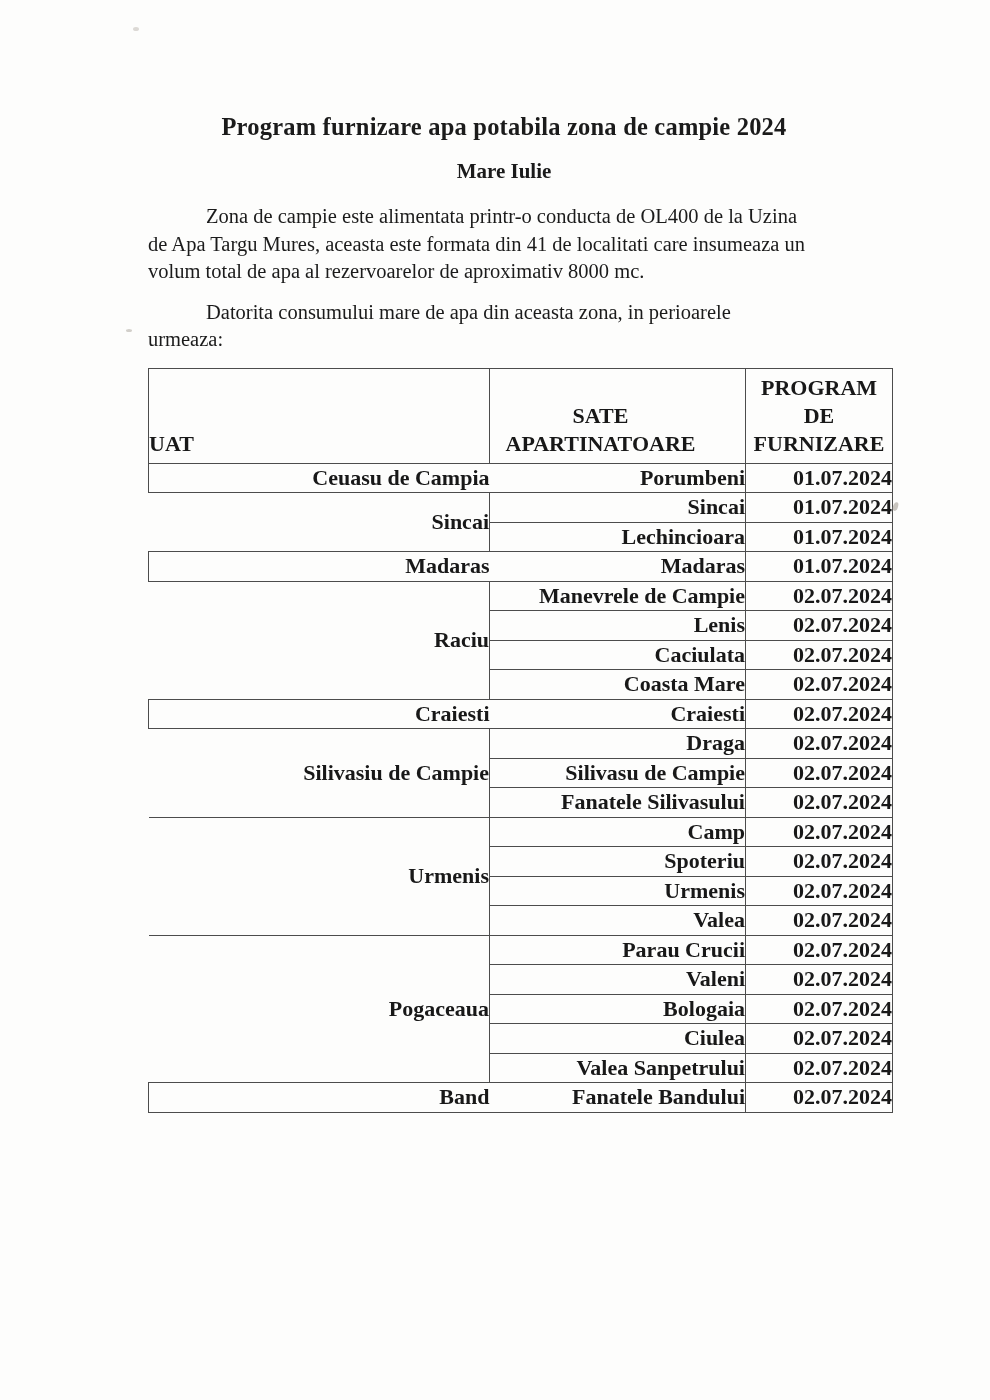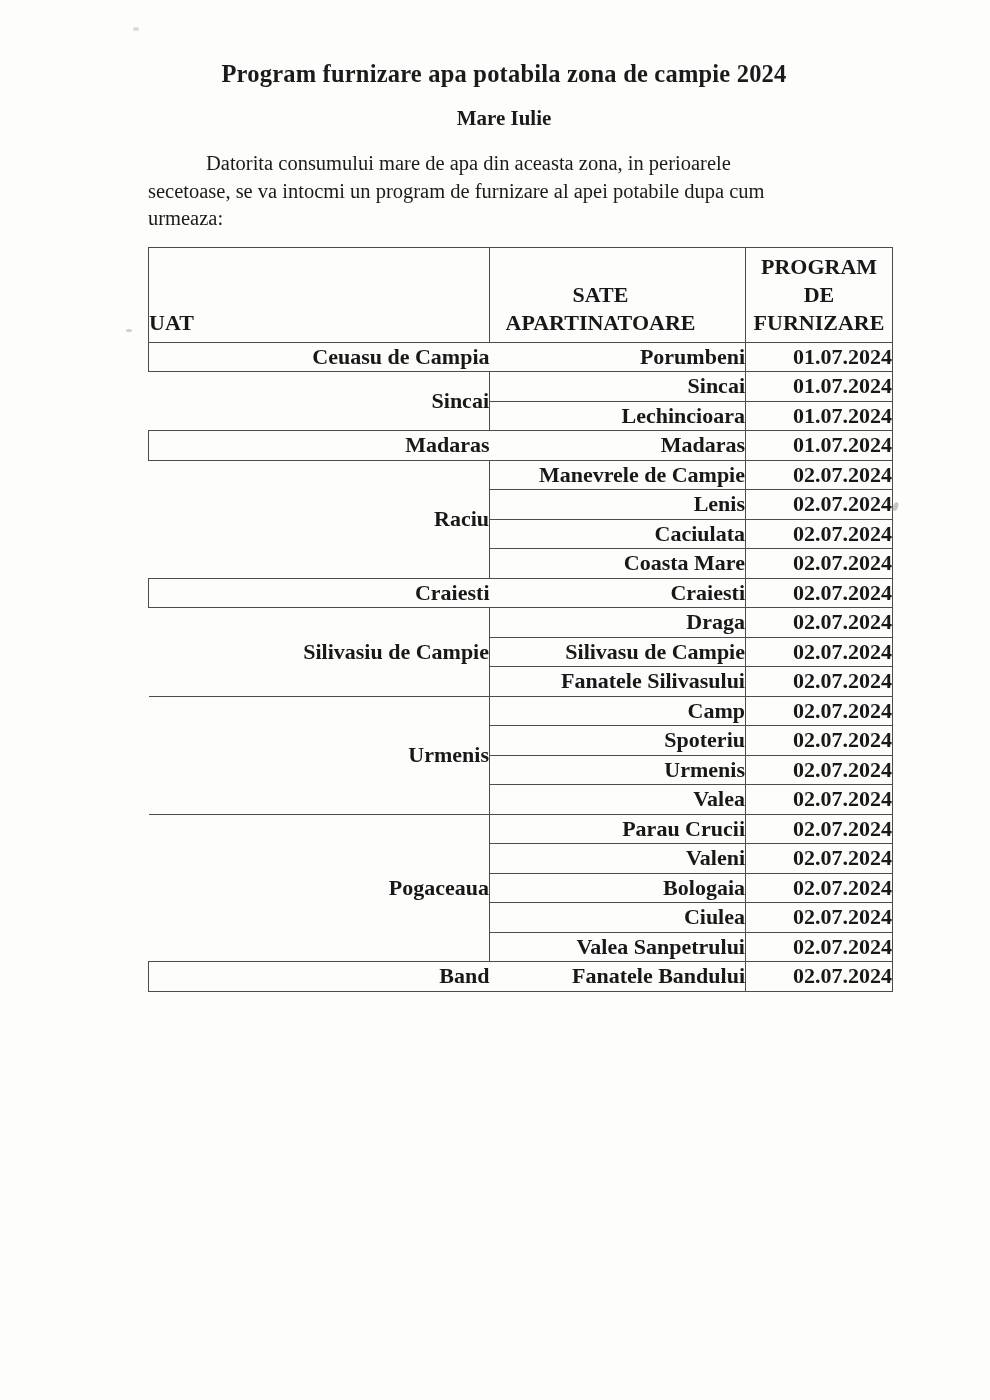--- a/index.html
+++ b/index.html
@@ -6,21 +6,21 @@
   .page {
     position:relative;
     width:990px; height:1400px;
     background:#fdfdfc;
     font-family:"Liberation Serif", serif;
     color:#1b1b1b;
     overflow:hidden;
   }
   
   .title {
-    margin:0 0 0 148px; padding-top:58px;
+    margin:0 0 0 148px; padding-top:111px;
     width:712px; text-align:center;
     font-size:24.5px; line-height:32px; font-weight:bold;
     letter-spacing:0.2px;
   }
   .subtitle {
     margin:15px 0 0 148px;
     width:712px; text-align:center;
     font-size:21px; line-height:26px; font-weight:bold;
   }
   
@@ -85,22 +85,26 @@
 <div class="page">
   <div class="speck s1"></div>
   <div class="speck s2"></div>
   <div class="speck s3"></div>
 
   <h1 class="title">Program furnizare apa potabila zona de campie 2024</h1>
   <h2 class="subtitle">Mare Iulie</h2>
 
   <div class="paras">
       <div class="para">
+        <div class="pline first">Zona de campie este alimentata printr-o conducta de OL400 de la Uzina</div>
+        <div class="pline">de Apa Targu Mures, aceasta este formata din 41 de localitati care insumeaza un</div>
+        <div class="pline">volum total de apa al rezervoarelor de aproximativ 8000 mc.</div>
+      </div>
+      <div class="para">
         <div class="pline first">Datorita consumului mare de apa din aceasta zona, in perioarele</div>
-        <div class="pline">secetoase, se va intocmi un program de furnizare al apei potabile dupa cum</div>
         <div class="pline">urmeaza:</div>
       </div>
     </div>
 
   <table class="sched">
     <colgroup>
       <col class="c1">
         <col class="c2">
         <col class="c3">
     </colgroup>

